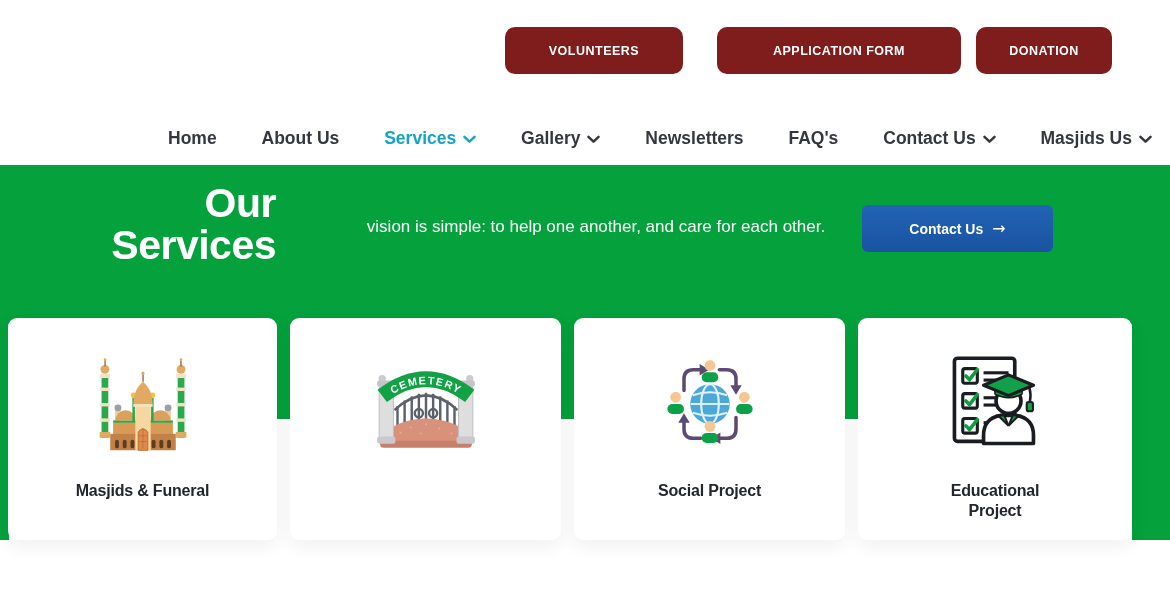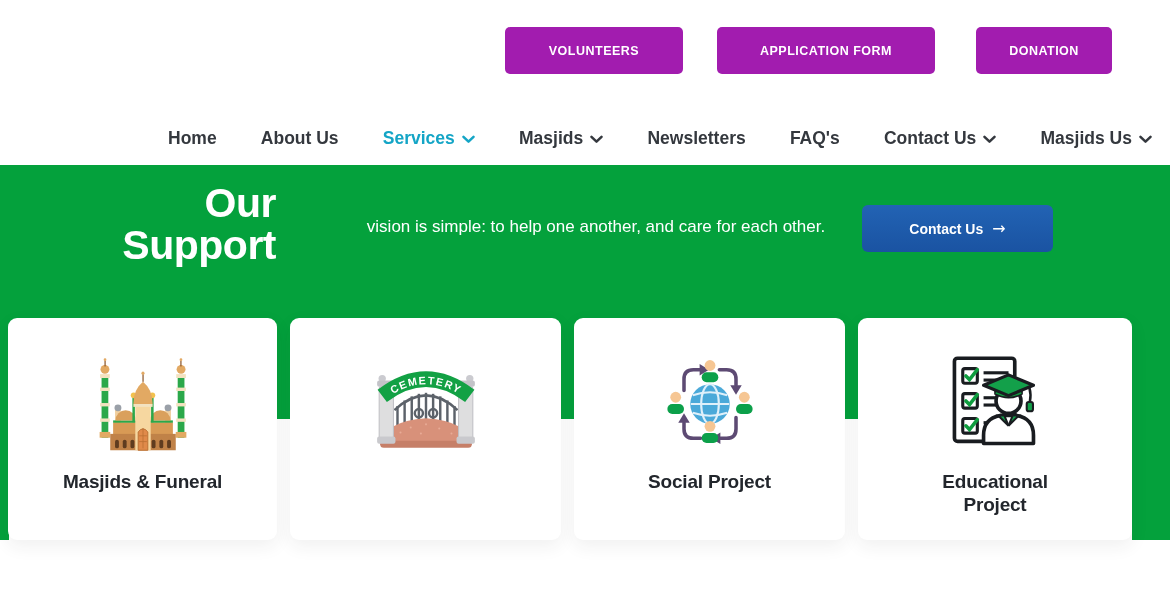--- a/index.html
+++ b/index.html
@@ -1,24 +1,24 @@
 <!DOCTYPE html>
 <html><head>
 <meta charset="utf-8">
 <style>
   html,body{margin:0;padding:0;background:#fff;}
   .stage{position:relative;width:1170px;height:598px;background:#ffffff;overflow:hidden;
          font-family:"Liberation Sans",sans-serif;}
 
   
-  .action-btn{position:absolute;top:27px;height:47px;background:#a21caf;border:none;
-              border-radius:5px;color:#fff;font-weight:700;font-size:12.5px;letter-spacing:.5px;
+  .action-btn{position:absolute;top:27px;height:47px;background:#7f1d1d;border:none;
+              border-radius:10px;color:#fff;font-weight:700;font-size:12.5px;letter-spacing:.5px;
               font-family:inherit;display:flex;align-items:center;justify-content:center;cursor:pointer;}
   .btn-volunteers{left:505px;width:178px;}
-  .btn-application{left:717px;width:218px;text-align:center;}
+  .btn-application{left:717px;width:244px;text-align:center;}
   .btn-donation{left:976px;width:136px;}
 
   
   .nav{position:absolute;left:168px;right:18px;top:103px;height:46px;
        display:flex;justify-content:space-between;align-items:flex-end;}
   .nav-item{display:flex;align-items:center;gap:7px;font-size:17.5px;font-weight:600;
             color:#34383e;cursor:pointer;white-space:nowrap;}
   .nav-item.active{color:#14a5c6;}
   .chev{width:13px;height:9px;display:block;margin-top:2px;}
 
@@ -41,21 +41,21 @@
 
   
   .card{position:absolute;top:318px;height:222px;background:#fff;border-radius:9px;
         box-shadow:0 6px 18px rgba(40,40,40,.07);display:flex;flex-direction:column;
         align-items:center;cursor:pointer;}
   .card-1{left:8px;width:269px;}
   .card-2{left:290px;width:271px;}
   .card-3{left:574px;width:271px;}
   .card-4{left:858px;width:274px;}
   .card-icon{margin-top:30px;height:112px;display:flex;align-items:center;justify-content:center;}
-  .card-title{margin-top:10px;font-size:19px;font-weight:800;color:#22262c;text-align:center;
+  .card-title{margin-top:21px;font-size:16px;font-weight:800;color:#22262c;text-align:center;
               line-height:1.22;white-space:pre-line;letter-spacing:-.2px;}
 </style>
 </head>
 <body>
 
 <div class="stage">
 
   <div>
     <button class="action-btn btn-volunteers">VOLUNTEERS</button>
     <button class="action-btn btn-application">APPLICATION FORM</button>
@@ -68,21 +68,21 @@
       <div class="nav-item">
         <span>About Us</span>
       </div>
       <div class="nav-item active">
         <span>Services</span>
         <svg class="chev" viewBox="0 0 14 9">
           <path d="M1.6 1.6 L7 6.8 L12.4 1.6" fill="none" stroke="currentColor" stroke-width="2.7" stroke-linecap="round" stroke-linejoin="round"></path>
         </svg>
       </div>
       <div class="nav-item">
-        <span>Masjids</span>
+        <span>Gallery</span>
         <svg class="chev" viewBox="0 0 14 9">
           <path d="M1.6 1.6 L7 6.8 L12.4 1.6" fill="none" stroke="currentColor" stroke-width="2.7" stroke-linecap="round" stroke-linejoin="round"></path>
         </svg>
       </div>
       <div class="nav-item">
         <span>Newsletters</span>
       </div>
       <div class="nav-item">
         <span>FAQ's</span>
       </div>
@@ -96,21 +96,21 @@
         <span>Masjids Us</span>
         <svg class="chev" viewBox="0 0 14 9">
           <path d="M1.6 1.6 L7 6.8 L12.4 1.6" fill="none" stroke="currentColor" stroke-width="2.7" stroke-linecap="round" stroke-linejoin="round"></path>
         </svg>
       </div>
     </nav>
   </div>
 
   <div class="hero">
     <div class="hero-title">Our
-Support</div>
+Services</div>
     <div class="hero-tagline">vision is simple: to help one another, and care for each other.</div>
     <button class="hero-cta">
       <span>Contact Us</span>
       <span class="cta-arrow">→</span>
     </button>
   </div>
   <div class="rail rail-left"></div>
   <div class="rail rail-right"></div>
 
   <div class="card card-1">

